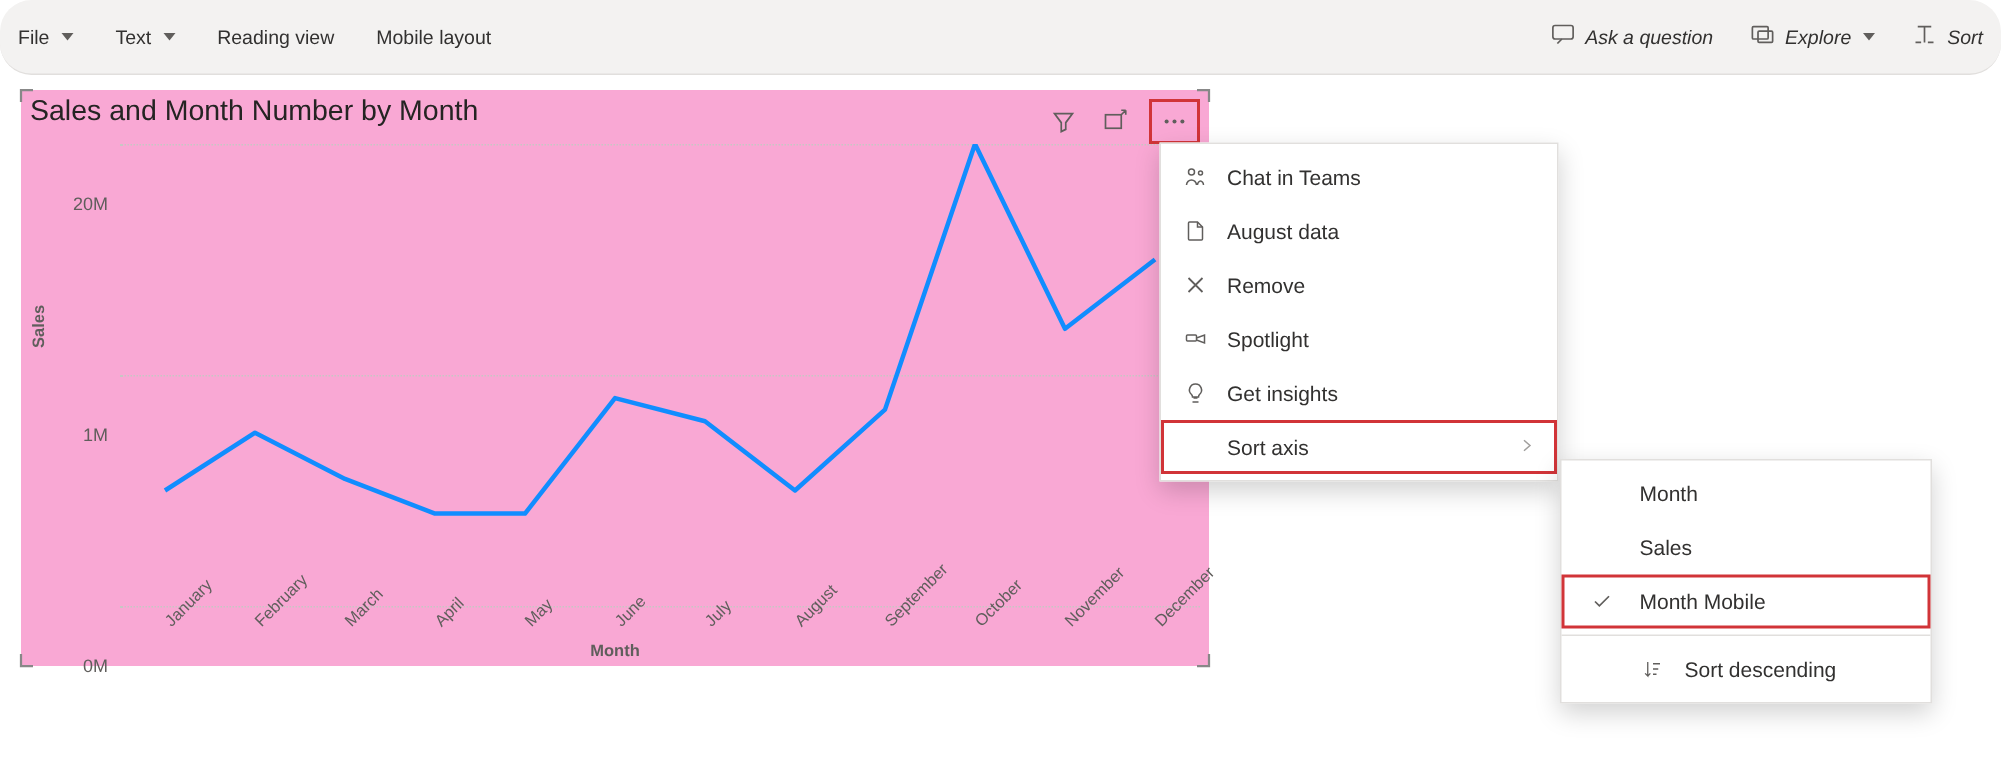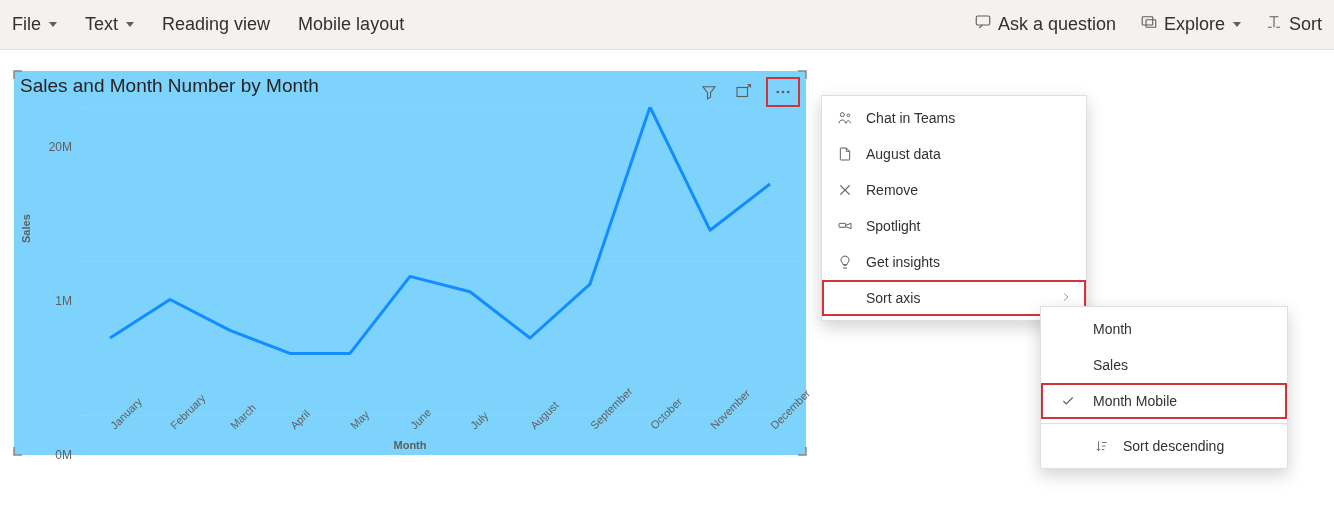--- a/index.html
+++ b/index.html
@@ -1,43 +1,43 @@
 <!DOCTYPE html>
 <html><head>
 <meta charset="utf-8">
 <style>
   * { box-sizing: border-box; }
   html, body { margin: 0; padding: 0; font-family: "Segoe UI", Tahoma, sans-serif; background: #fff; color: #323130; }
   .app { width: 1334px; height: 519px; position: relative; overflow: hidden; }
-  .toolbar { height: 50px; background: #f3f2f1; border-bottom: 1px solid #e1dfdd; display: flex; align-items: center; padding: 0 12px; font-size: 18px; color: #323130; position: relative; }
+  .toolbar { height: 50px; background: #f3f2f1; border-bottom: 1px solid #e1dfdd; display: flex; align-items: center; padding: 0 12px; font-size: 13px; color: #323130; position: relative; border-radius: 21px; }
   .toolbar-left { display: flex; align-items: center; gap: 28px; }
-  .toolbar-right { position: absolute; right: 12px; display: flex; align-items: center; gap: 24px; }
+  .toolbar-right { position: absolute; right: 12px; display: flex; align-items: center; gap: 24px; font-style: italic; }
   .tb-item { display: flex; align-items: center; gap: 6px; cursor: pointer; }
   .chev-down { display:inline-block; width:0; height:0; border-left:4px solid transparent; border-right:4px solid transparent; border-top:5px solid #605e5c; margin-left:2px; }
-  .chart-container { position: absolute; left: 14px; top: 71px; width: 792px; height: 384px; background:#7dd3fc; }
+  .chart-container { position: absolute; left: 14px; top: 60px; width: 792px; height: 384px; background:#f9a8d4; }
   .chart-title { font-size: 19px; font-weight: 400; color:#252423; padding: 4px 6px 0 6px; }
   .chart-icons { position:absolute; right: 6px; top: 6px; display:flex; align-items:center; gap:12px; }
   .chart-icons .icon { width:22px; height:22px; display:flex; align-items:center; justify-content:center; color:#605e5c; }
   .more-wrap { border:2px solid #d13438; padding:2px 4px; }
   
   .handle { position:absolute; width:18px; height:18px; color:#a6a6a6; }
   .handle svg { width:18px; height:18px; stroke:#888; stroke-width:1.5; fill:none; }
   .h-tl { left:-2px; top:-2px; }
   .h-tr { right:-2px; top:-2px; }
   .h-bl { left:-2px; bottom:-2px; }
   .h-br { right:-2px; bottom:-2px; }
   .plot { position:absolute; left: 36px; top: 36px; right: 6px; bottom: 40px; }
   .yaxis-label { position:absolute; left:6px; top:50%; transform: rotate(-90deg) translateX(20px); transform-origin: left top; font-size:11px; color:#605e5c; font-weight:600; }
   .xaxis-label { position:absolute; left:0; right:0; bottom:4px; text-align:center; font-size:11px; color:#605e5c; font-weight:600; }
   .grid-line { position:absolute; left:30px; right:0; border-top:1px dotted #c8c6c4; height:0; }
   .ytick { position:absolute; left:22px; transform: translate(-100%, -50%); font-size:12px; color:#605e5c;margin-top:40px; }
   .xtick { position:absolute; bottom:-46px; font-size:11px; color:#605e5c; transform: rotate(-45deg); transform-origin: left top; white-space:nowrap; }
   svg.line { position:absolute; left:30px; top:0; }
   
-  .menu { position:absolute; left: 773px; top: 95px; width: 266px; background:#fff; box-shadow: 0 6px 16px rgba(0,0,0,.18); font-size:14px; border:1px solid #e1dfdd; padding: 4px 0; margin-left: 48px; }
+  .menu { position:absolute; left: 773px; top: 95px; width: 266px; background:#fff; box-shadow: 0 6px 16px rgba(0,0,0,.18); font-size:14px; border:1px solid #e1dfdd; padding: 4px 0; }
   .menu-item { height:36px; display:flex; align-items:center; padding: 0 14px; gap:12px; cursor:pointer; position:relative; }
   .mi-icon { width:18px; display:flex; justify-content:center; color:#605e5c; }
   .mi-arrow { margin-left:auto; color:#a19f9d; stroke-width:1.5; }
   .highlight { outline:2px solid #d13438; outline-offset:-2px; }
   .submenu { position:absolute; left: 1040px; top: 306px; width: 248px; background:#fff; box-shadow: 0 6px 16px rgba(0,0,0,.18); font-size:14px; border:1px solid #e1dfdd; padding: 4px 0; }
   .submenu .menu-item { height:36px; padding: 0 14px 0 14px; }
   .submenu .mi-check { width:26px; display:flex; justify-content:center; color:#605e5c; }
   .divider { height:1px; background:#e1dfdd; margin:4px 0; }
 </style>
 </head>

